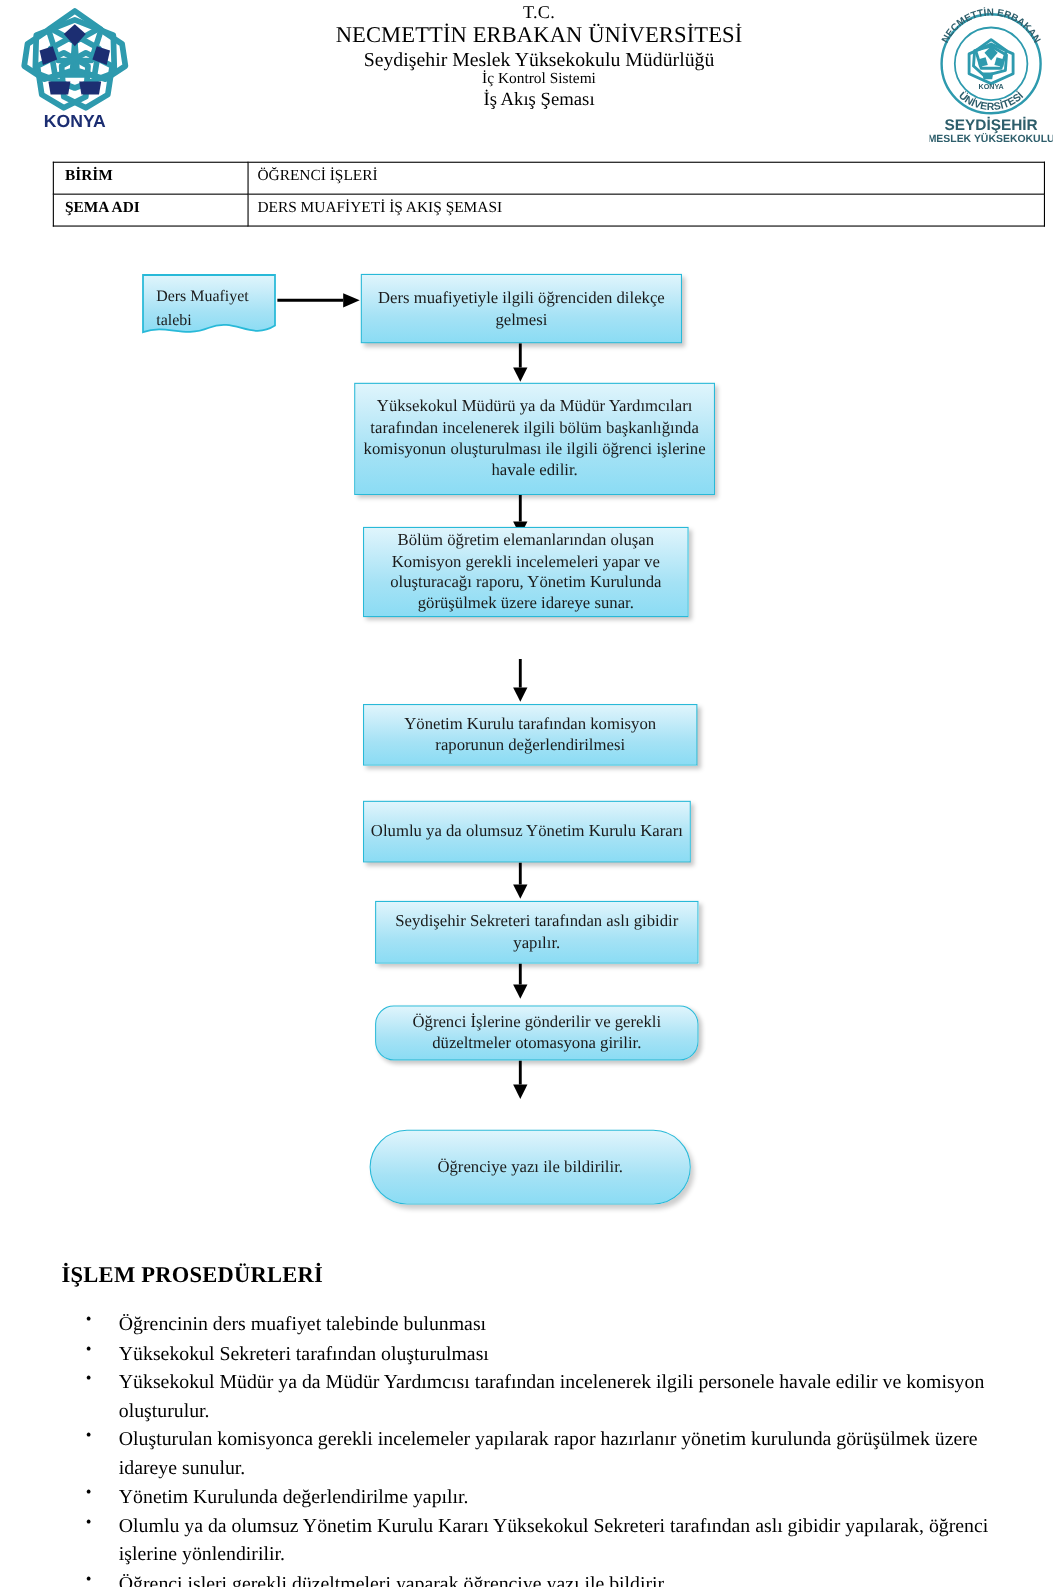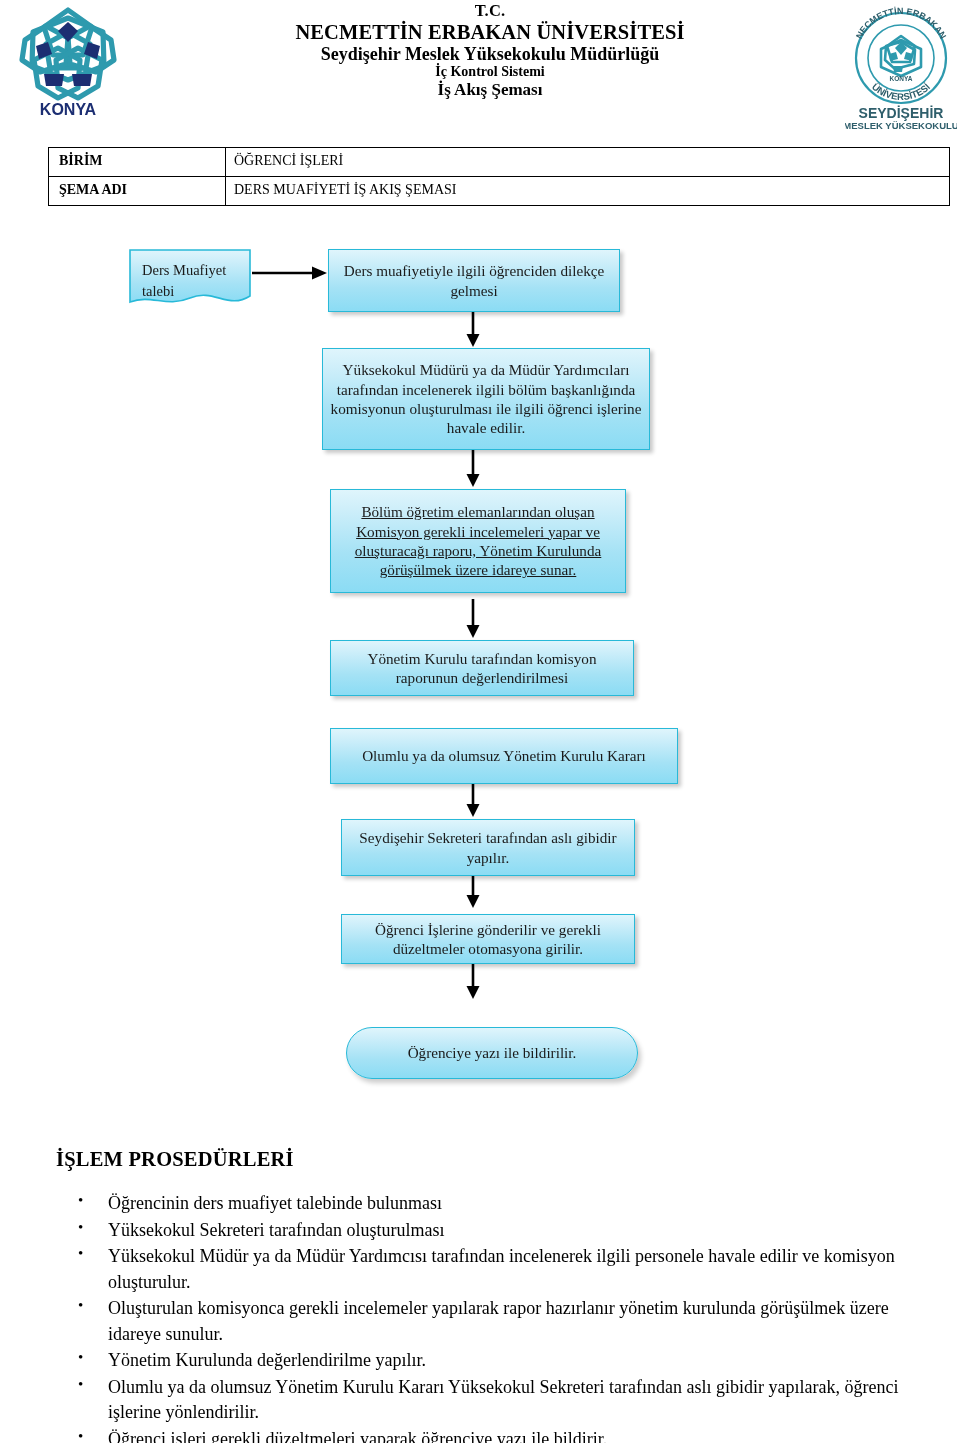--- a/index.html
+++ b/index.html
@@ -35,21 +35,21 @@
     width: 112px; height: 132px;
   }
   #header-titles {
     position: absolute;
     left: 160px; top: 2px;
     width: 660px;
     text-align: center;
     line-height: 1.13;
   }
   #header-titles div {
-    font-weight: bold;
+    font-weight: normal;
     white-space: nowrap;
   }
   .ht-tc      { font-size: 16.5px; letter-spacing: .2px; }
   .ht-uni     { font-size: 20.5px; letter-spacing: .1px; }
   .ht-myo     { font-size: 18px; }
   .ht-ik      { font-size: 14px; }
   .ht-ias     { font-size: 17px; }
 
   
   #info-table {
@@ -281,36 +281,36 @@
     <span>Yüksekokul Müdürü ya da Müdür Yardımcıları tarafından incelenerek ilgili bölüm başkanlığında komisyonun oluşturulması ile ilgili öğrenci işlerine havale edilir.</span>
   </div>
 
   <div class="arrow" style="left:466px; top:450px; width:14px; height:38px;">
     <svg width="14" height="38" aria-hidden="true">
       <line x1="7" y1="0" x2="7" y2="24" stroke="#000" stroke-width="2.6"></line>
       <polygon points="0.5,24 13.5,24 7,37" fill="#000"></polygon>
     </svg>
   </div>
 
-  <div class="node" style="left:330px; top:489px; width:296px; height:104px;text-decoration:underline;">
+  <div class="node" style="left:330px; top:479px; width:296px; height:82px;">
     <span>Bölüm öğretim elemanlarından oluşan Komisyon gerekli incelemeleri yapar ve oluşturacağı raporu, Yönetim Kurulunda görüşülmek üzere idareye sunar.</span>
   </div>
 
   <div class="arrow" style="left:466px; top:599px; width:14px; height:40px;">
     <svg width="14" height="40" aria-hidden="true">
       <line x1="7" y1="0" x2="7" y2="26" stroke="#000" stroke-width="2.6"></line>
       <polygon points="0.5,26 13.5,26 7,39" fill="#000"></polygon>
     </svg>
   </div>
 
   <div class="node" style="left:330px; top:640px; width:304px; height:56px;">
     <span>Yönetim Kurulu tarafından komisyon raporunun değerlendirilmesi</span>
   </div>
 
-  <div class="node" style="left:330px; top:728px; width:348px; height:56px;">
+  <div class="node" style="left:330px; top:728px; width:298px; height:56px;">
     <span>Olumlu ya da olumsuz Yönetim Kurulu Kararı</span>
   </div>
 
   <div class="arrow" style="left:466px; top:784px; width:14px; height:34px;">
     <svg width="14" height="34" aria-hidden="true">
       <line x1="7" y1="0" x2="7" y2="20" stroke="#000" stroke-width="2.6"></line>
       <polygon points="0.5,20 13.5,20 7,33" fill="#000"></polygon>
     </svg>
   </div>
 
@@ -318,32 +318,32 @@
     <span>Seydişehir Sekreteri tarafından aslı gibidir yapılır.</span>
   </div>
 
   <div class="arrow" style="left:466px; top:876px; width:14px; height:33px;">
     <svg width="14" height="33" aria-hidden="true">
       <line x1="7" y1="0" x2="7" y2="19" stroke="#000" stroke-width="2.6"></line>
       <polygon points="0.5,19 13.5,19 7,32" fill="#000"></polygon>
     </svg>
   </div>
 
-  <div class="node" style="left:341px; top:914px; width:294px; height:50px;">
+  <div class="node" style="left:341px; top:914px; width:294px; height:50px;border-radius:17px;">
     <span>Öğrenci İşlerine gönderilir ve gerekli düzeltmeler otomasyona girilir.</span>
   </div>
 
   <div class="arrow" style="left:466px; top:964px; width:14px; height:36px;">
     <svg width="14" height="36" aria-hidden="true">
       <line x1="7" y1="0" x2="7" y2="22" stroke="#000" stroke-width="2.6"></line>
       <polygon points="0.5,22 13.5,22 7,35" fill="#000"></polygon>
     </svg>
   </div>
 
-  <div class="node pill" style="left:346px; top:1027px; width:292px; height:52px;">
+  <div class="node pill" style="left:336px; top:1027px; width:292px; height:68px;">
     <span>Öğrenciye yazı ile bildirilir.</span>
   </div>
 
 </div>
 
 <div id="proc">
   <div id="proc-title">İŞLEM PROSEDÜRLERİ</div>
   <ul id="proc-list">
     <li>
       <span class="bullet">•</span>

